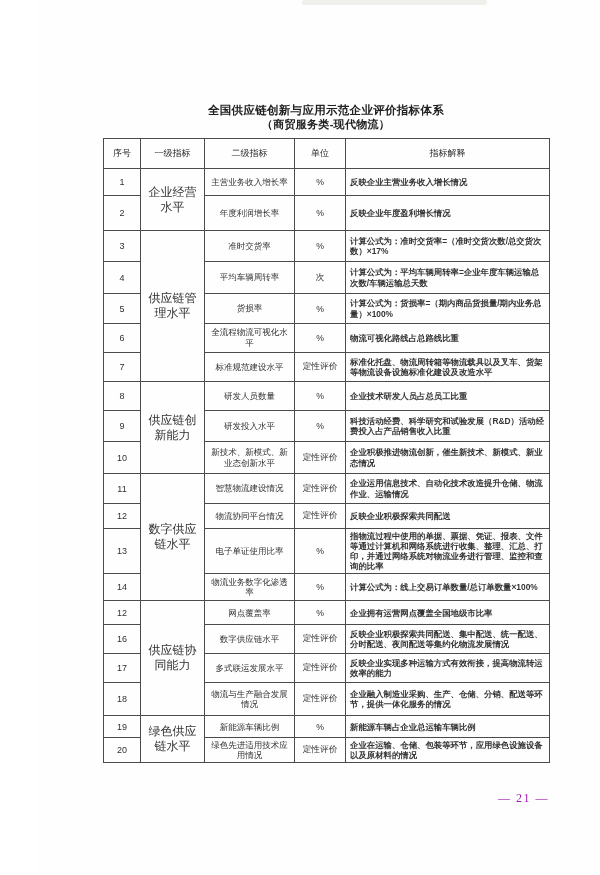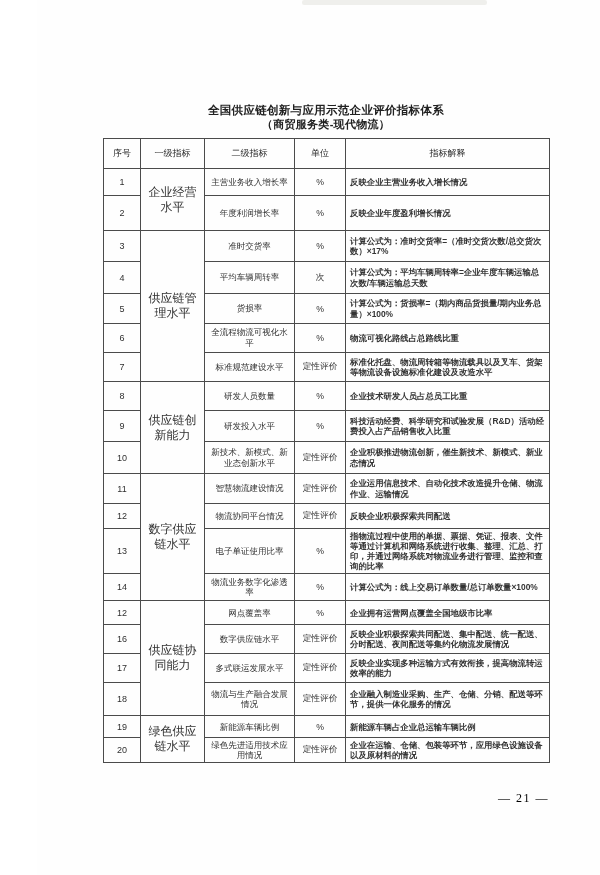--- a/index.html
+++ b/index.html
@@ -34,21 +34,21 @@
     font-size:9px;font-weight:normal;color:#262626;padding:4px;text-align:center;
   }
   td.c-no{text-align:center;font-size:9px;color:#303030;}
   td.c-group{text-align:center;font-size:12px;color:#303030;padding:1px 2px;line-height:1.25;}
   td.c-ind{text-align:center;font-size:8.5px;color:#303030;padding:1px 3px;line-height:1.25;}
   td.c-unit{text-align:center;font-size:8.7px;color:#303030;padding:1px 2px;}
   td.c-expl{text-align:left;font-size:8.4px;color:#343434;padding:2px 4px;line-height:1.2;font-weight:bold;}
   .page-number{
     position:absolute;left:66px;top:791px;width:446px;text-align:right;
     font-family:"Liberation Serif","DejaVu Serif",serif;
-    font-size:12px;color:#000000;letter-spacing:1.5px;
+    font-size:12px;color:#a21caf;letter-spacing:1.5px;
   }
 </style>
 </head>
 <body>
 
 <div class="paper">
   <div class="smudge"></div>
 
   <div class="doc-title">全国供应链创新与应用示范企业评价指标体系</div>
   <div class="doc-subtitle">（商贸服务类-现代物流）</div>

